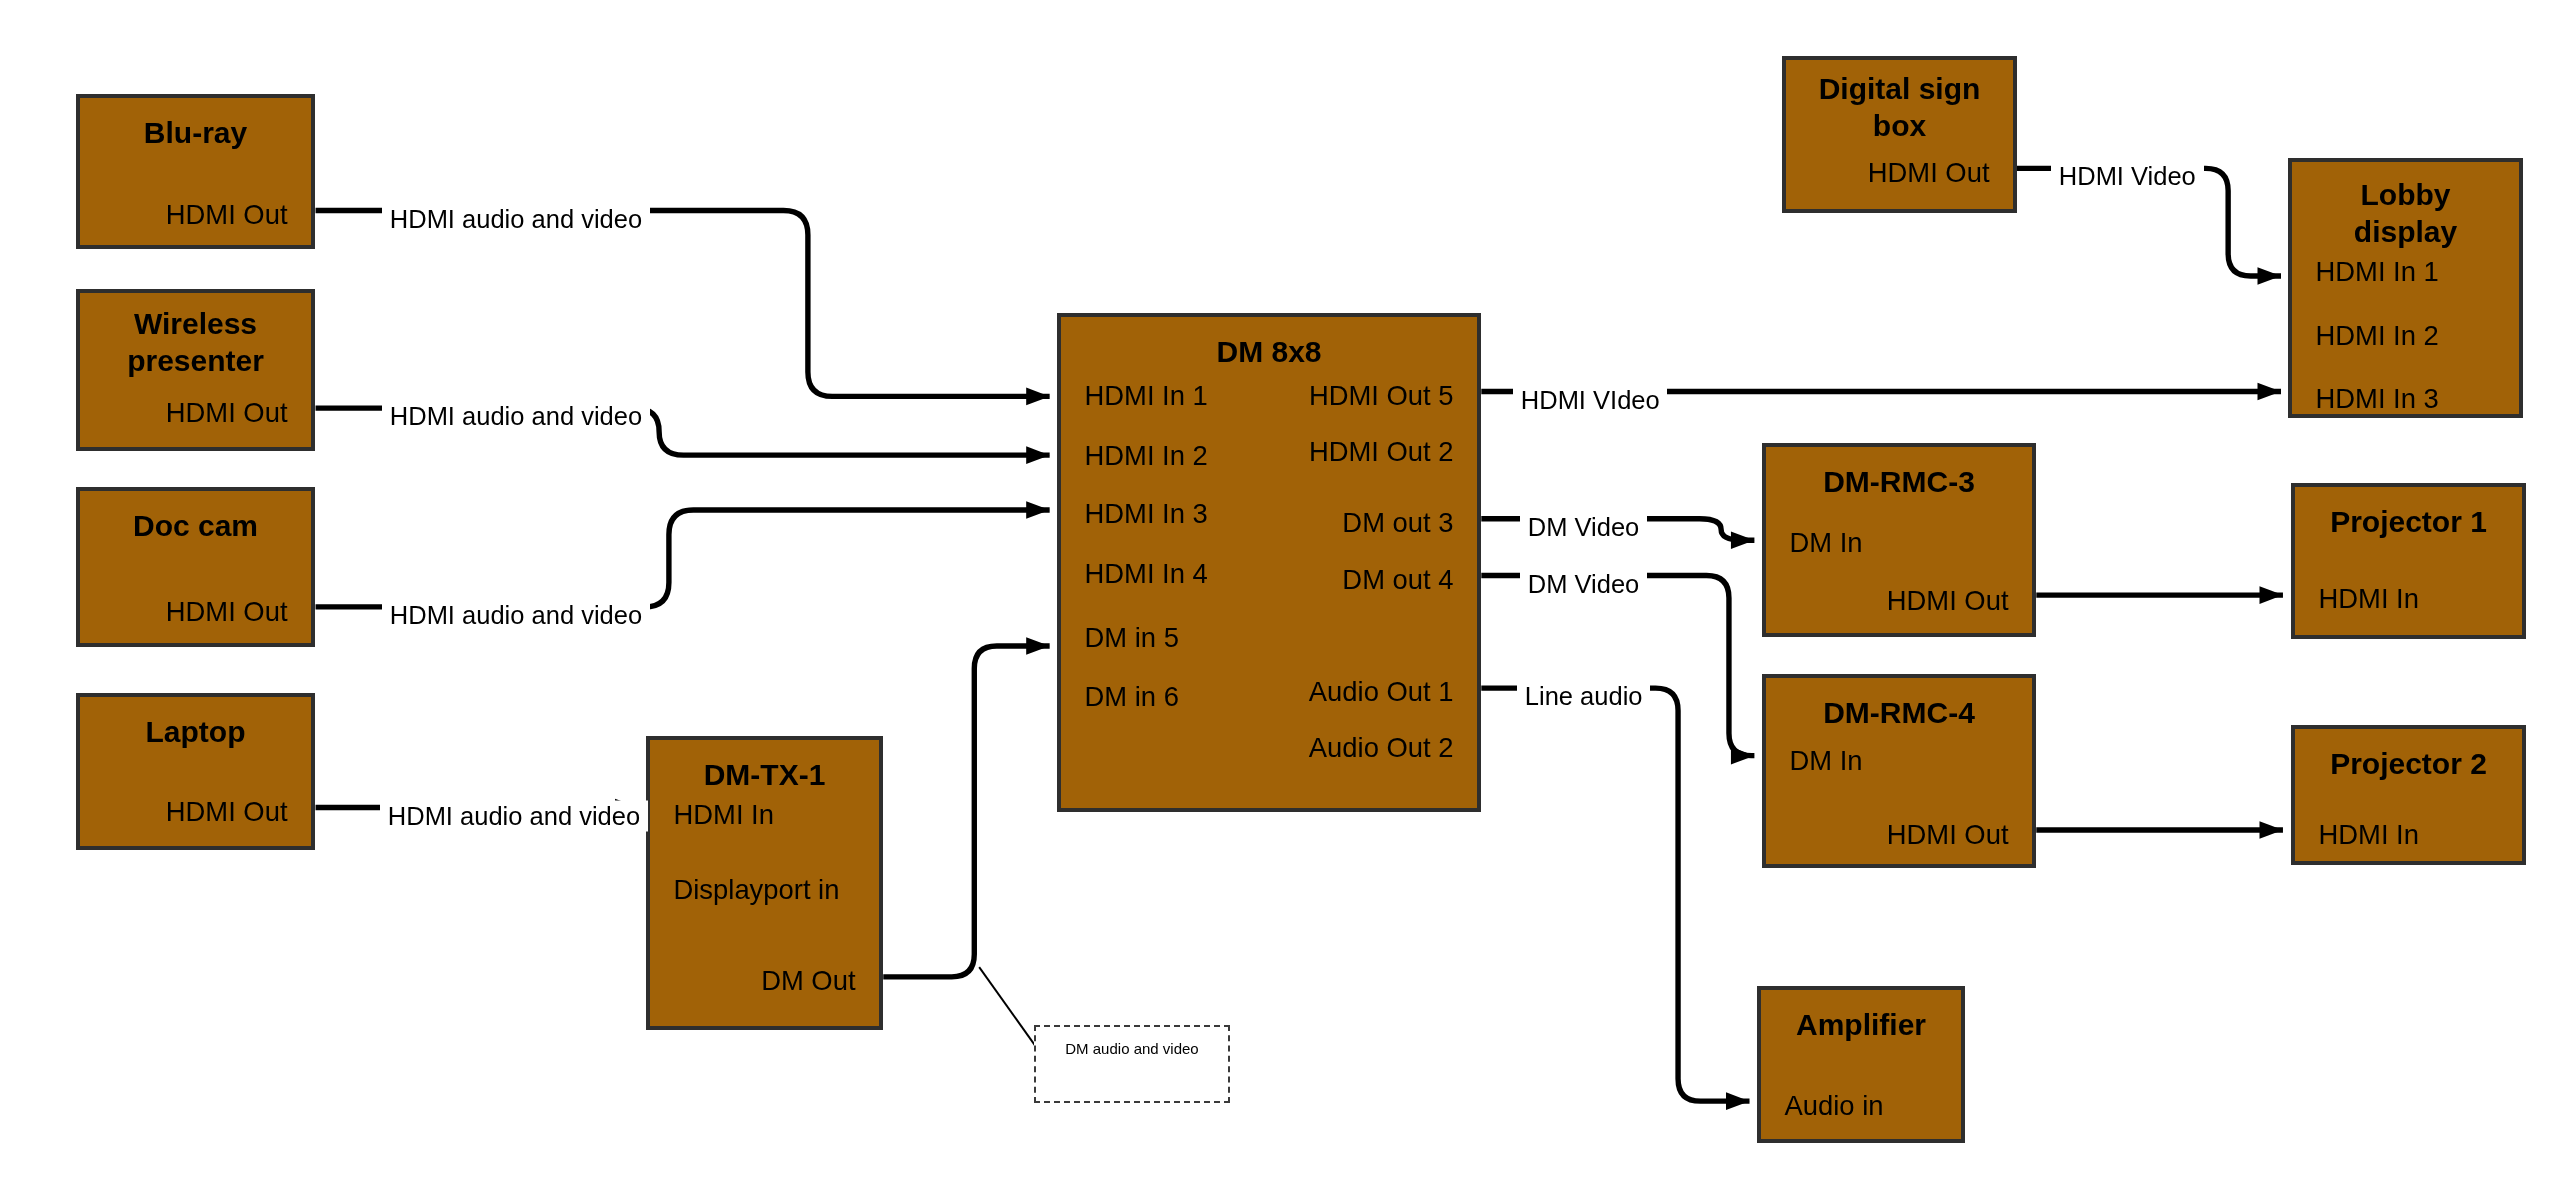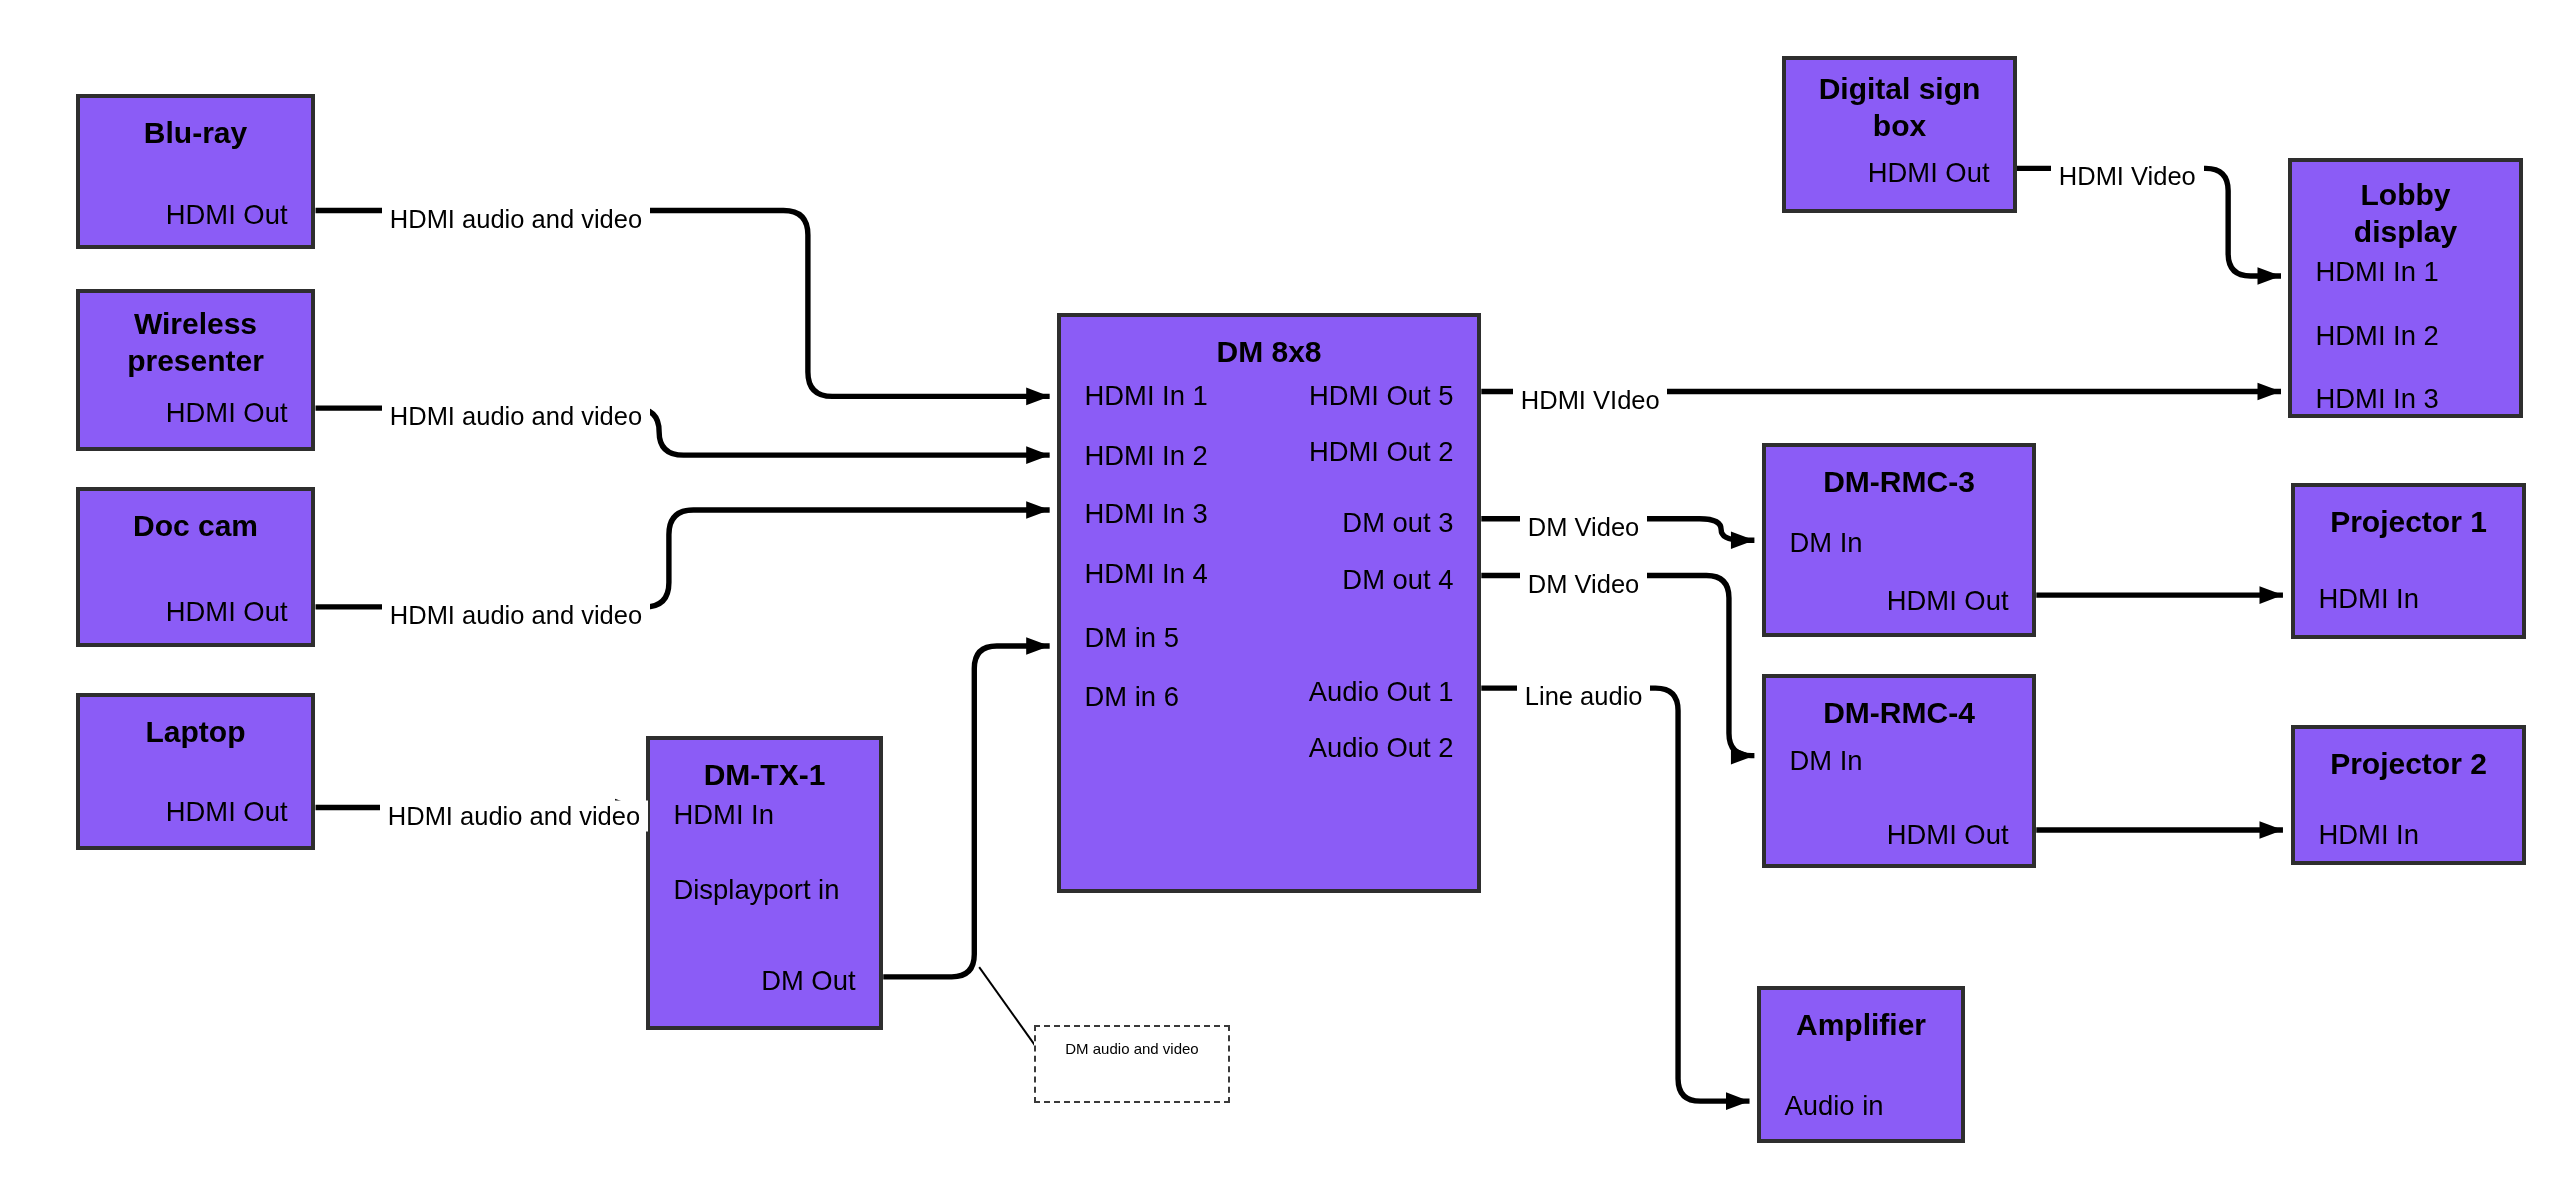--- a/index.html
+++ b/index.html
@@ -8,21 +8,21 @@
     width:2576px;height:1201px;
     background:#ffffff;
     font-family:"Liberation Sans","DejaVu Sans",sans-serif;
     color:#000;
     overflow:hidden;
   }
   #wires{position:absolute;left:0;top:0;width:2576px;height:1201px;}
   .node{
     position:absolute;
     border:4.9px solid #2e2e2e;
-    background:#8b5cf6;
+    background:#a16207;
     box-sizing:border-box;
   }
   .node .title{
     position:absolute;left:0;right:0;top:15.7px;
     text-align:center;
     font-weight:bold;
     font-size:30px;
     line-height:37px;
     white-space:pre-line;
   }
@@ -104,21 +104,21 @@
     <div class="port right" style="top:98px;">HDMI Out</div>
   </div>
 
   <div class="node" style="left:646px;top:736px;width:237px;height:294px;">
     <div class="title">DM-TX-1</div>
     <div class="port left" style="top:58px;">HDMI In</div>
     <div class="port left" style="top:133px;">Displayport in</div>
     <div class="port right" style="top:224px;">DM Out</div>
   </div>
 
-  <div class="node" style="left:1057px;top:313px;width:424px;height:580px;">
+  <div class="node" style="left:1057px;top:313px;width:424px;height:499px;">
     <div class="title">DM 8x8</div>
     <div class="port left" style="top:62px;">HDMI In 1</div>
     <div class="port left" style="top:122px;">HDMI In 2</div>
     <div class="port left" style="top:180px;">HDMI In 3</div>
     <div class="port left" style="top:240px;text-align:center;">HDMI In 4</div>
     <div class="port left" style="top:304px;">DM in 5</div>
     <div class="port left" style="top:363px;">DM in 6</div>
     <div class="port right" style="top:62px;">HDMI Out 5</div>
     <div class="port right" style="top:118px;">HDMI Out 2</div>
     <div class="port right" style="top:189px;">DM out 3</div>

